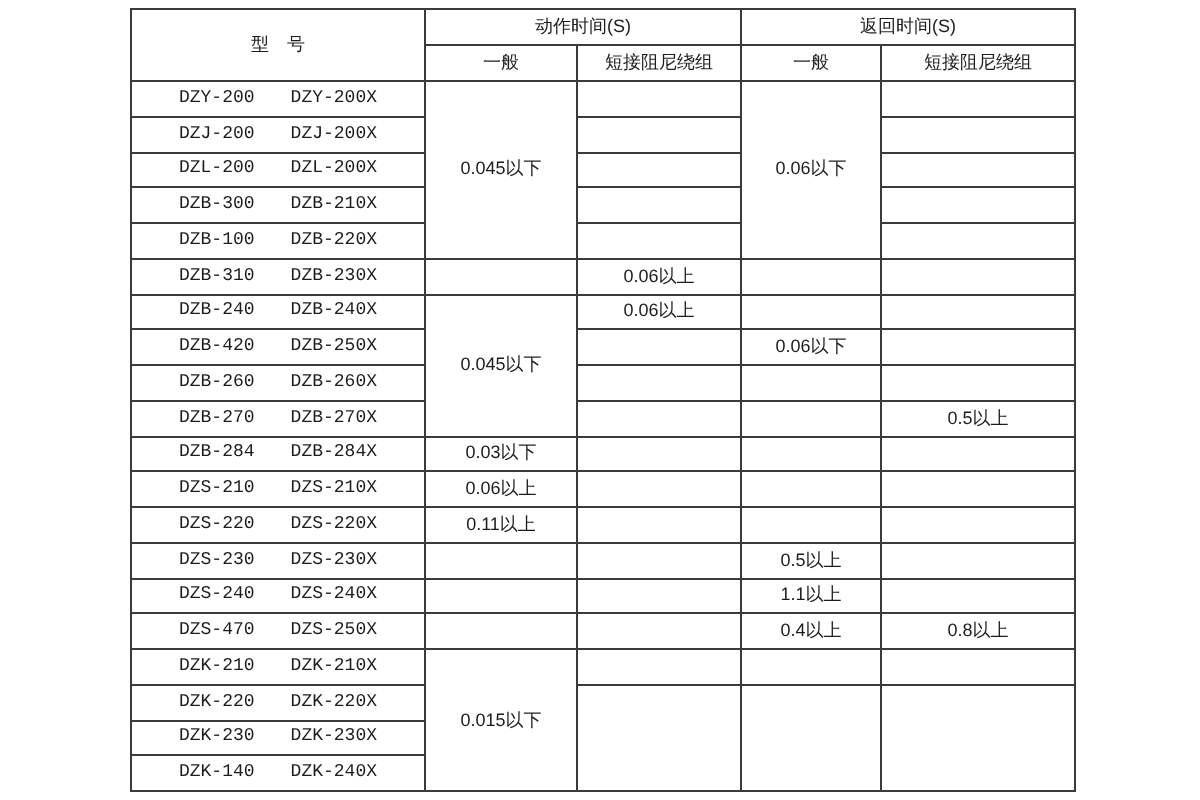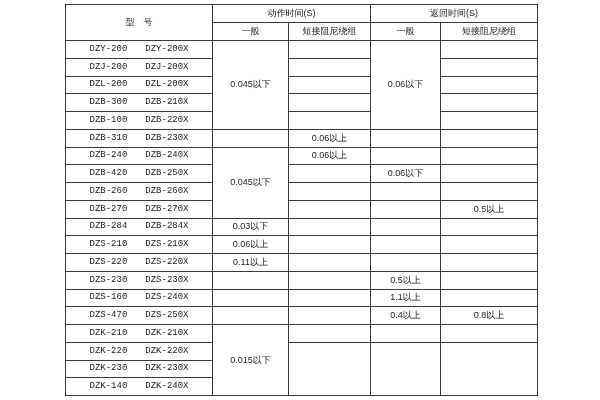--- a/index.html
+++ b/index.html
@@ -231,21 +231,21 @@
             </div>
           </td>
         <td></td>
         <td></td>
         <td>0.5以上</td>
         <td></td>
       </tr>
       <tr>
         <td>
             <div class="model-pair">
-              <span>DZS-160</span>
+              <span>DZS-240</span>
               <span>DZS-240X</span>
             </div>
           </td>
         <td></td>
         <td></td>
         <td>1.1以上</td>
         <td></td>
       </tr>
       <tr>
         <td>

